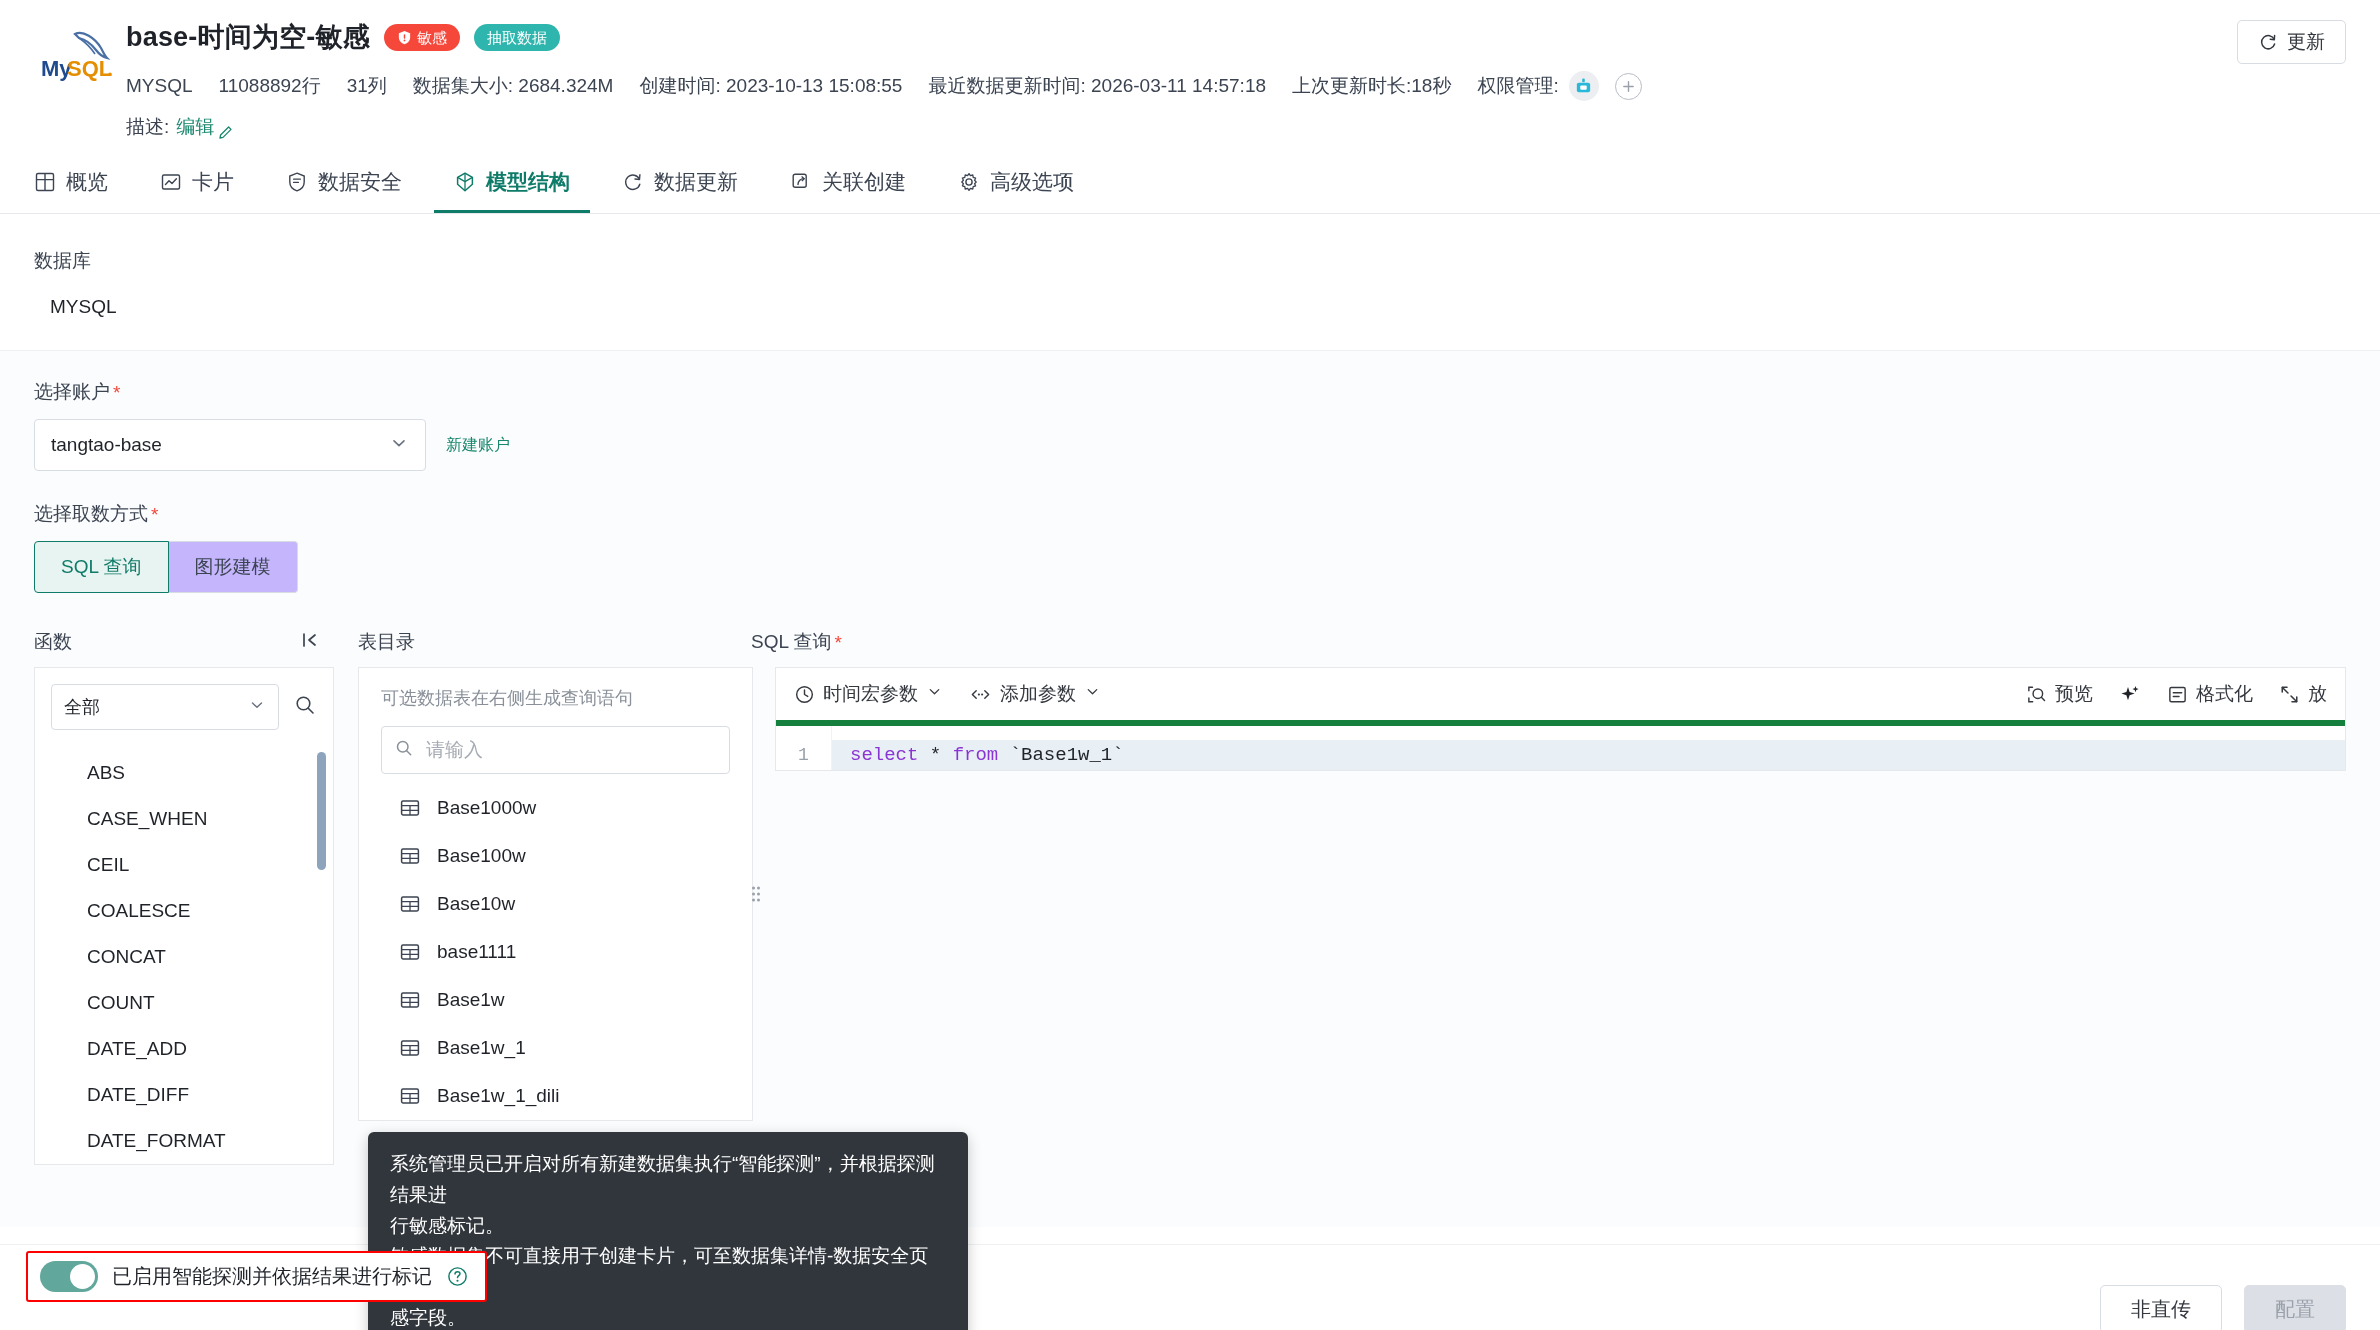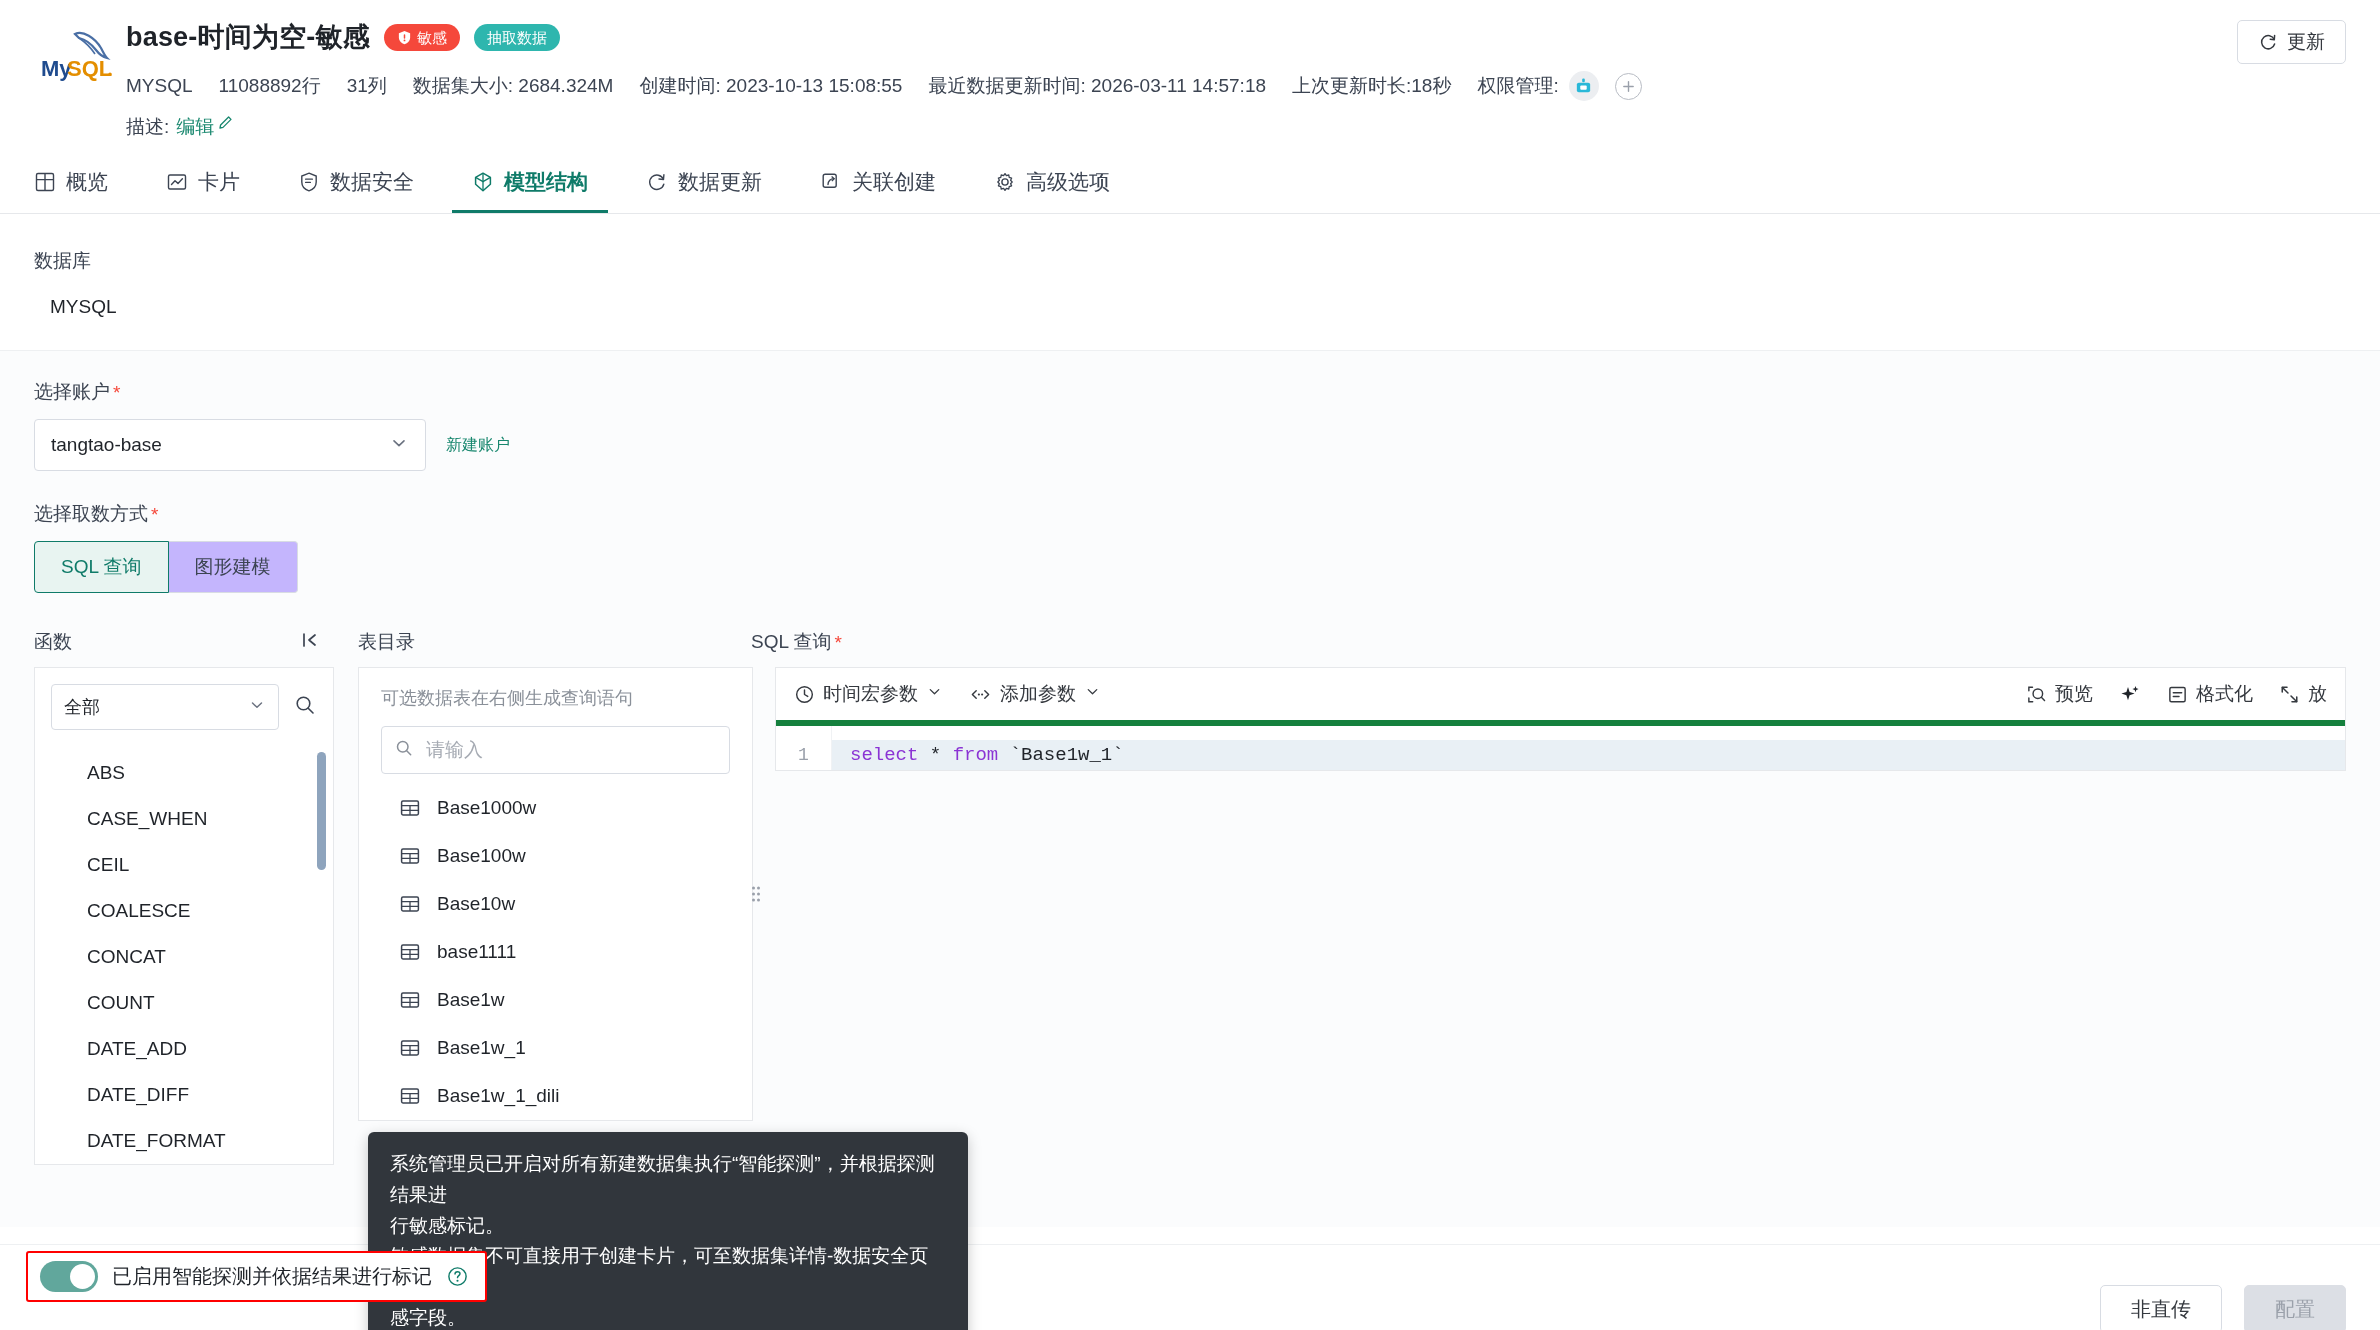--- a/index.html
+++ b/index.html
@@ -61,35 +61,35 @@
     border: 1.6px solid #b8bcc4; display: inline-flex;
     align-items: center; justify-content: center; margin-left: 10px;
     color: #9aa0aa;
   }
   .desc-line {
     margin-top: 13px; font-size: 19px; color: #3c4452;
     display: flex; align-items: center; gap: 7px;
   }
   .link-teal {
     color: #18876e; cursor: pointer;
-    display: inline-flex; align-items: flex-start; gap: 4px;
+    display: inline-flex; align-items: flex-end; gap: 4px;
   }
 
   .update-btn {
     position: absolute; top: 20px; right: 34px;
     display: inline-flex; align-items: center; gap: 9px;
     height: 44px; padding: 0 20px;
     border: 1px solid #d8dce3; border-radius: 5px;
     background: #fff; font-size: 19px; color: #35393f;
     cursor: pointer;
   }
 
   
   .tabs {
-    display: flex; align-items: flex-end; gap: 6px;
+    display: flex; align-items: flex-end; gap: 0;
     padding: 0 34px; border-bottom: 1px solid #e6e8eb;
     background: #fff; height: 64px;
   }
   .tab {
     display: inline-flex; align-items: center; gap: 10px;
     height: 63px; padding: 0 26px; font-size: 21px;
     color: #3c4452; cursor: pointer; position: relative;
     white-space: nowrap;
   }
   .tab:first-child { padding-left: 0; }

